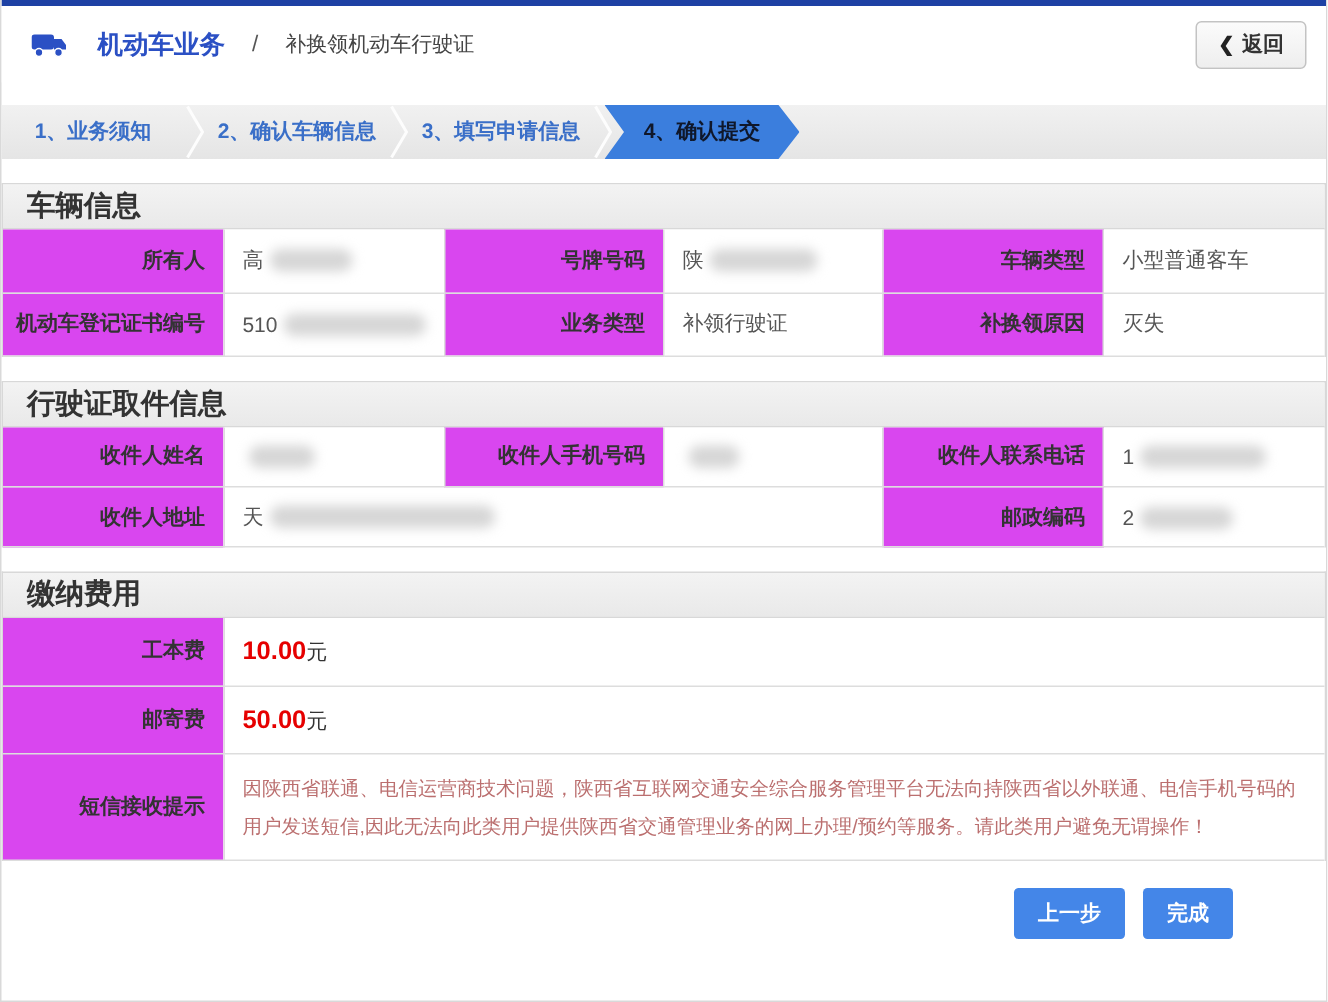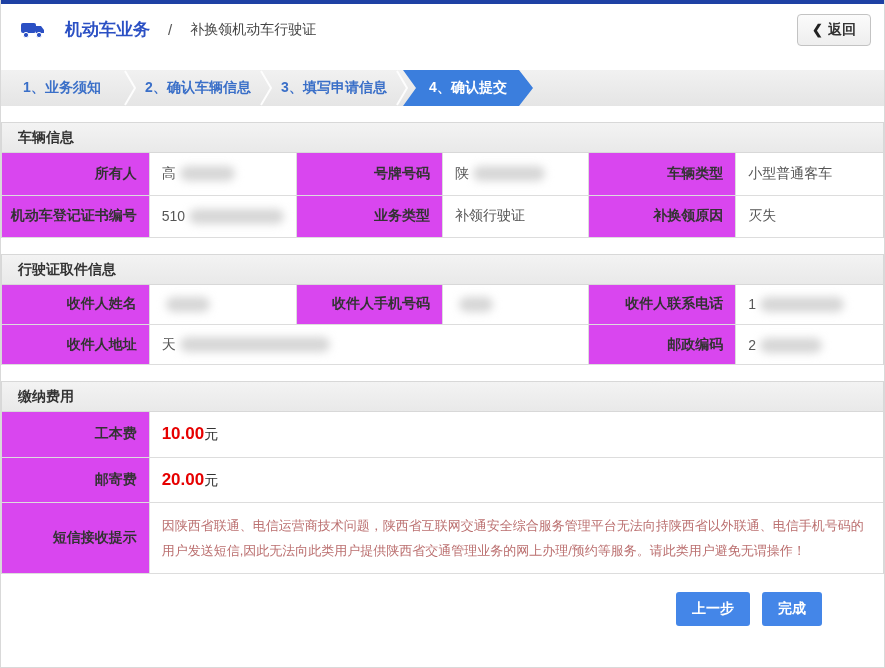--- a/index.html
+++ b/index.html
@@ -18,27 +18,27 @@
   .crumb-sep { color:#555; font-size:15px; margin:0 6px; }
   .subtitle { color:#444; font-size:14px; }
   .back-btn { display:inline-flex; align-items:center; gap:5px; background:linear-gradient(#fbfbfb,#eee);
     border:1px solid #c3c3c3; border-radius:4px; padding:6px 14px; font-size:14px; font-weight:bold; color:#333; cursor:pointer; }
   .back-chevron { font-size:13px; font-weight:bold; color:#222; }
 
   
   .steps { margin-top:15px; height:36px; background:linear-gradient(#f1f1f1,#e5e5e5); display:flex; align-items:stretch; }
   .step { display:flex; align-items:center; justify-content:center; width:122px; color:#3a6fc8; font-weight:bold; font-size:14px;text-align:right; }
   .step-sep { width:14px; display:flex; align-items:center; }
-  .step.active { width:130px; background:#3b7edd; color:#ffffff; margin-left:-6px;
+  .step.active { width:130px; background:#3b7edd; color:#0f172a; margin-left:-6px;
     clip-path:polygon(0 0, calc(100% - 14px) 0, 100% 50%, calc(100% - 14px) 100%, 0 100%, 13px 50%); }
 
   
   .section { margin:16px 0 0 0; border:1px solid #d8d8d8; border-bottom:none; }
   .section-title { height:30px; line-height:29px; background:linear-gradient(#f3f3f3,#e9e9e9);
-    border-bottom:1px solid #d8d8d8; padding-left:16px; font-weight:bold; color:#333; font-size:14px; }
+    border-bottom:1px solid #d8d8d8; padding-left:16px; font-weight:bold; color:#333; font-size:19px; }
   table { width:100%; border-collapse:collapse; table-layout:fixed; }
   td { border-bottom:1px solid #ddd; border-right:1px solid #ddd; font-size:14px; vertical-align:middle; }
   td:last-child { border-right:none; }
   td.lbl { background:#d946ef; text-align:right; font-weight:bold; color:#333; padding-right:12px; }
   td.val { background:#fff; text-align:left; color:#555; padding-left:12px; }
   .h42 td { height:42px; } .h40 td { height:40px; } .h45 td { height:45px; }
 
   .blur { display:inline-block; height:15px; border-radius:8px; background:#d6d6d6; filter:blur(4px); vertical-align:-3px; margin-left:4px; }
 
   .price { color:#e60000; font-weight:bold; font-size:17px; }
@@ -171,21 +171,21 @@
           <col style="width:16.7%">
           <col style="width:83.3%">
         </colgroup>
       <tbody>
           <tr class="h45">
         <td class="lbl">工本费</td>
         <td class="val"><span class="price">10.00</span><span class="unit">元</span></td>
       </tr>
       <tr class="h45">
         <td class="lbl">邮寄费</td>
-        <td class="val"><span class="price">20.00</span><span class="unit">元</span></td>
+        <td class="val"><span class="price">50.00</span><span class="unit">元</span></td>
       </tr>
       <tr>
         <td class="lbl">短信接收提示</td>
         <td class="val sms-cell">
           <div class="sms-text">因陕西省联通、电信运营商技术问题，陕西省互联网交通安全综合服务管理平台无法向持陕西省以外联通、电信手机号码的用户发送短信,因此无法向此类用户提供陕西省交通管理业务的网上办理/预约等服务。请此类用户避免无谓操作！</div>
         </td>
       </tr>
     </tbody>
       </table>
   </div>

